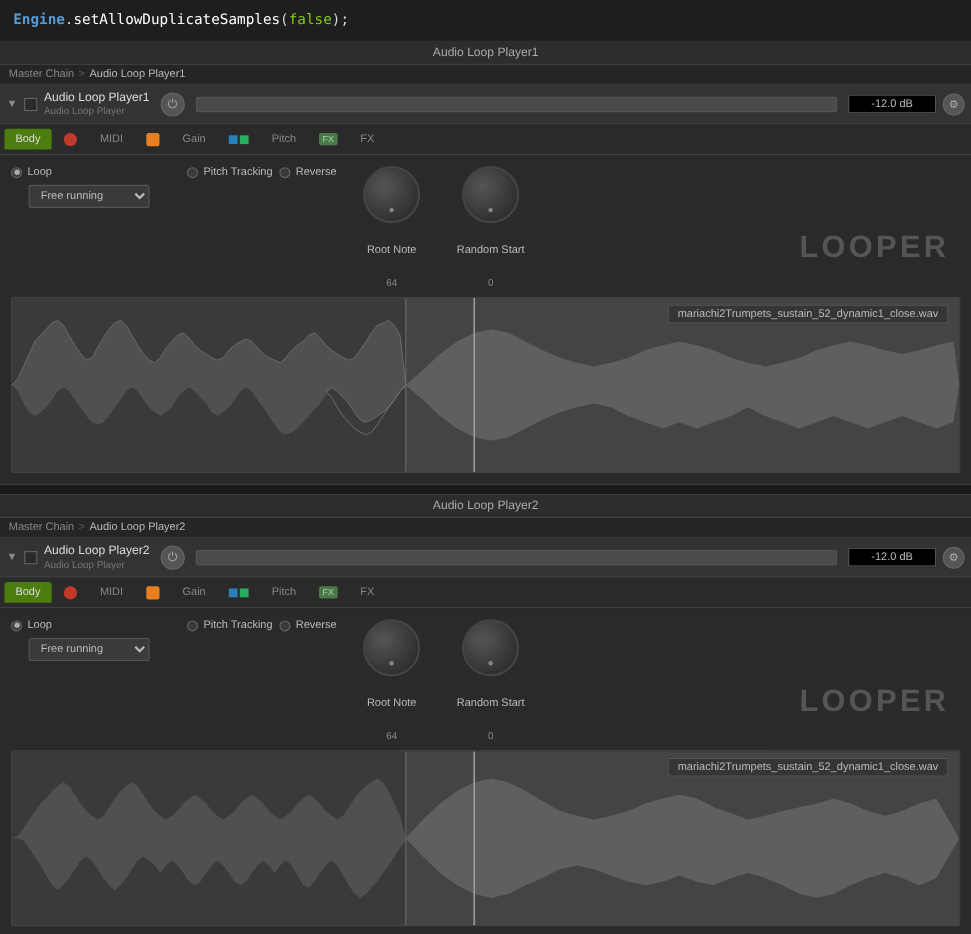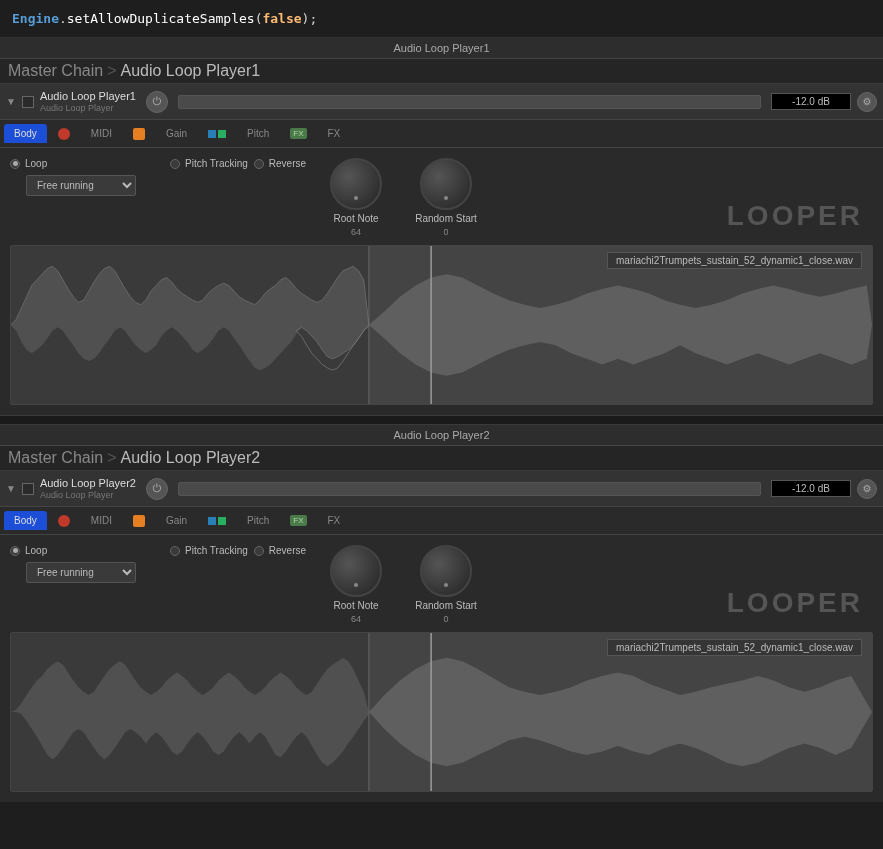--- a/index.html
+++ b/index.html
@@ -20,37 +20,37 @@
       font-family: 'Consolas', monospace;
       font-size: 13px;
       color: #d4d4d4;
       border-bottom: 1px solid #333;
       height: 38px;
       display: flex;
       align-items: center;
     }
     .code-area .kw-engine { color: #569cd6; font-weight: bold; }
     .code-area .kw-method { color: #ffffff; }
-    .code-area .kw-false { color: #fdba74; font-weight: bold; }
+    .code-area .kw-false { color: #84cc16; font-weight: normal; }
 
     
     .panel-title-bar {
       background: #2d2d2d;
       text-align: center;
       padding: 4px 0;
       font-size: 11px;
       color: #aaa;
       border-bottom: 1px solid #444;
     }
 
     
     .breadcrumb {
       background: #252525;
       padding: 3px 8px;
-      font-size: 16px;
+      font-size: 10px;
       color: #888;
       display: flex;
       align-items: center;
       gap: 4px;
       border-bottom: 1px solid #3a3a3a;
       text-align: center;
     }
     .breadcrumb .sep { color: #555; }
     .breadcrumb .active { color: #bbb; }
 
@@ -139,21 +139,21 @@
     }
     .tab {
       padding: 4px 10px;
       font-size: 10px;
       color: #888;
       border-radius: 3px 3px 0 0;
       cursor: pointer;
       display: flex; align-items: center; gap: 4px;
     }
     .tab.active {
-      background: #1d4ed8;
+      background: #4d7c0f;
       color: #ddd;
     }
     .tab-icon-red {
       width: 12px; height: 12px;
       background: #c0392b;
       border-radius: 50%;
       display: inline-block;
     }
     .tab-icon-orange {
       width: 12px; height: 12px;
@@ -242,21 +242,21 @@
       flex-direction: row;
       gap: 6px;
       min-width: 120px;
     }
 
     
     .knob-section {
       display: flex;
       flex-direction: column;
       align-items: center;
-      gap: 3px;
+      gap: 19px;
       min-width: 80px;
     }
     .knob {
       width: 52px; height: 52px;
       border-radius: 50%;
       background: radial-gradient(circle at 35% 35%, #555, #222);
       border: 2px solid #444;
       position: relative;
       cursor: pointer;
       display: flex; align-items: center; justify-content: center;

